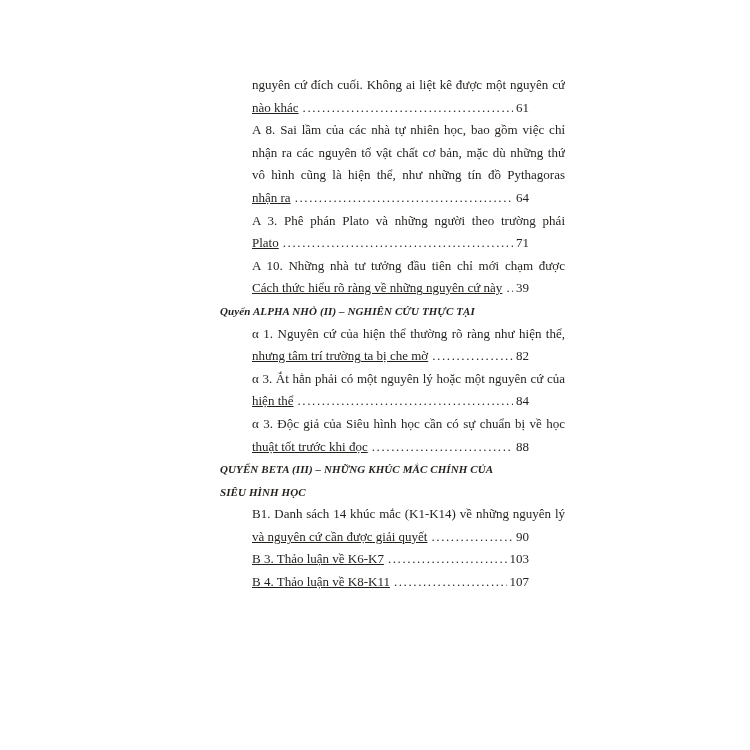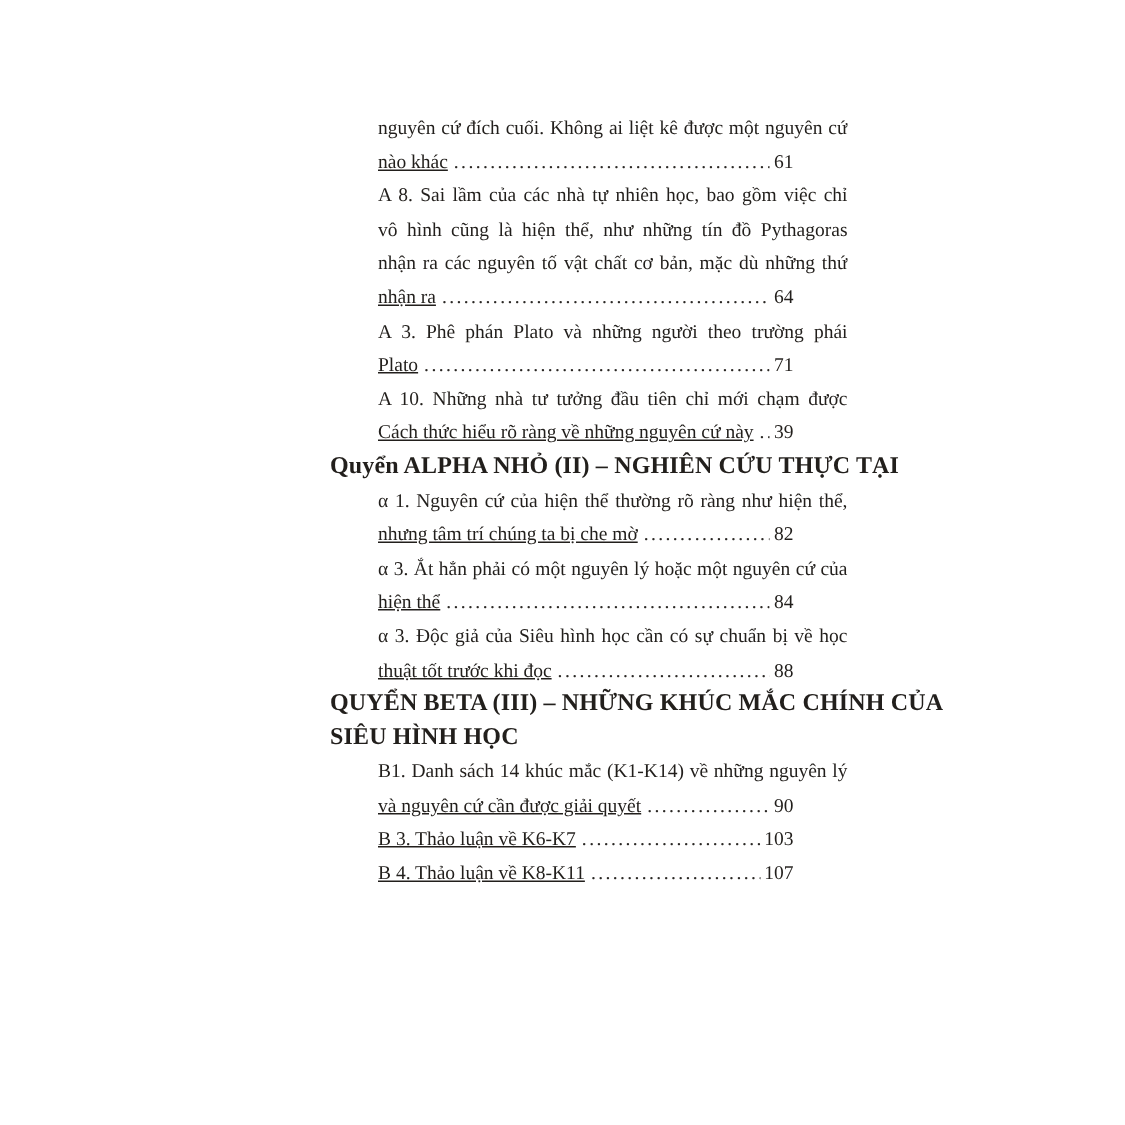--- a/index.html
+++ b/index.html
@@ -34,22 +34,23 @@
     padding-left: 32px;
   }
   .fill {
     white-space: normal;
     text-align: justify;
     text-align-last: justify;
     overflow: hidden;
   }
   .heading-line {
     font-weight: 700;
-    font-size: 16px;
+    font-size: 11px;
     letter-spacing: 0.1px;
+    font-style: italic;
   }
   .leader {
     display: flex;
     align-items: baseline;
     margin-right: 36px; 
   }
   .ltext {
     white-space: nowrap;
     flex: 0 0 auto;
     text-decoration: underline;
@@ -78,22 +79,22 @@
       <div class="entry">
         <div class="line entry-line fill">nguyên cứ đích cuối. Không ai liệt kê được một nguyên cứ</div>
         <div class="line entry-line leader">
           <span class="ltext">nào khác</span>
           <span class="dots"></span>
           <span class="pnum">61</span>
         </div>
       </div>
       <div class="entry">
         <div class="line entry-line fill">A 8. Sai lầm của các nhà tự nhiên học, bao gồm việc chỉ</div>
+        <div class="line entry-line fill">nhận ra các nguyên tố vật chất cơ bản, mặc dù những thứ</div>
         <div class="line entry-line fill">vô hình cũng là hiện thể, như những tín đồ Pythagoras</div>
-        <div class="line entry-line fill">nhận ra các nguyên tố vật chất cơ bản, mặc dù những thứ</div>
         <div class="line entry-line leader">
           <span class="ltext">nhận ra</span>
           <span class="dots"></span>
           <span class="pnum">64</span>
         </div>
       </div>
       <div class="entry">
         <div class="line entry-line fill">A 3. Phê phán Plato và những người theo trường phái</div>
         <div class="line entry-line leader">
           <span class="ltext">Plato</span>
@@ -106,21 +107,21 @@
         <div class="line entry-line leader">
           <span class="ltext">Cách thức hiểu rõ ràng về những nguyên cứ này</span>
           <span class="dots"></span>
           <span class="pnum">39</span>
         </div>
       </div>
       <div class="line heading-line">Quyển ALPHA NHỎ (II) – NGHIÊN CỨU THỰC TẠI</div>
       <div class="entry">
         <div class="line entry-line fill">α 1. Nguyên cứ của hiện thể thường rõ ràng như hiện thể,</div>
         <div class="line entry-line leader">
-          <span class="ltext">nhưng tâm trí chúng ta bị che mờ</span>
+          <span class="ltext">nhưng tâm trí trường ta bị che mờ</span>
           <span class="dots"></span>
           <span class="pnum">82</span>
         </div>
       </div>
       <div class="entry">
         <div class="line entry-line fill">α 3. Ắt hẳn phải có một nguyên lý hoặc một nguyên cứ của</div>
         <div class="line entry-line leader">
           <span class="ltext">hiện thể</span>
           <span class="dots"></span>
           <span class="pnum">84</span>

